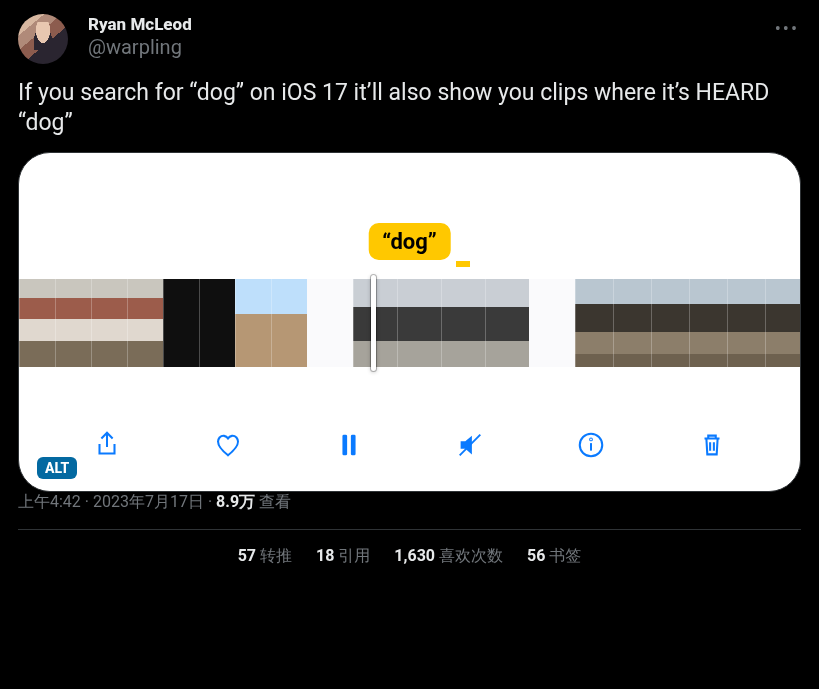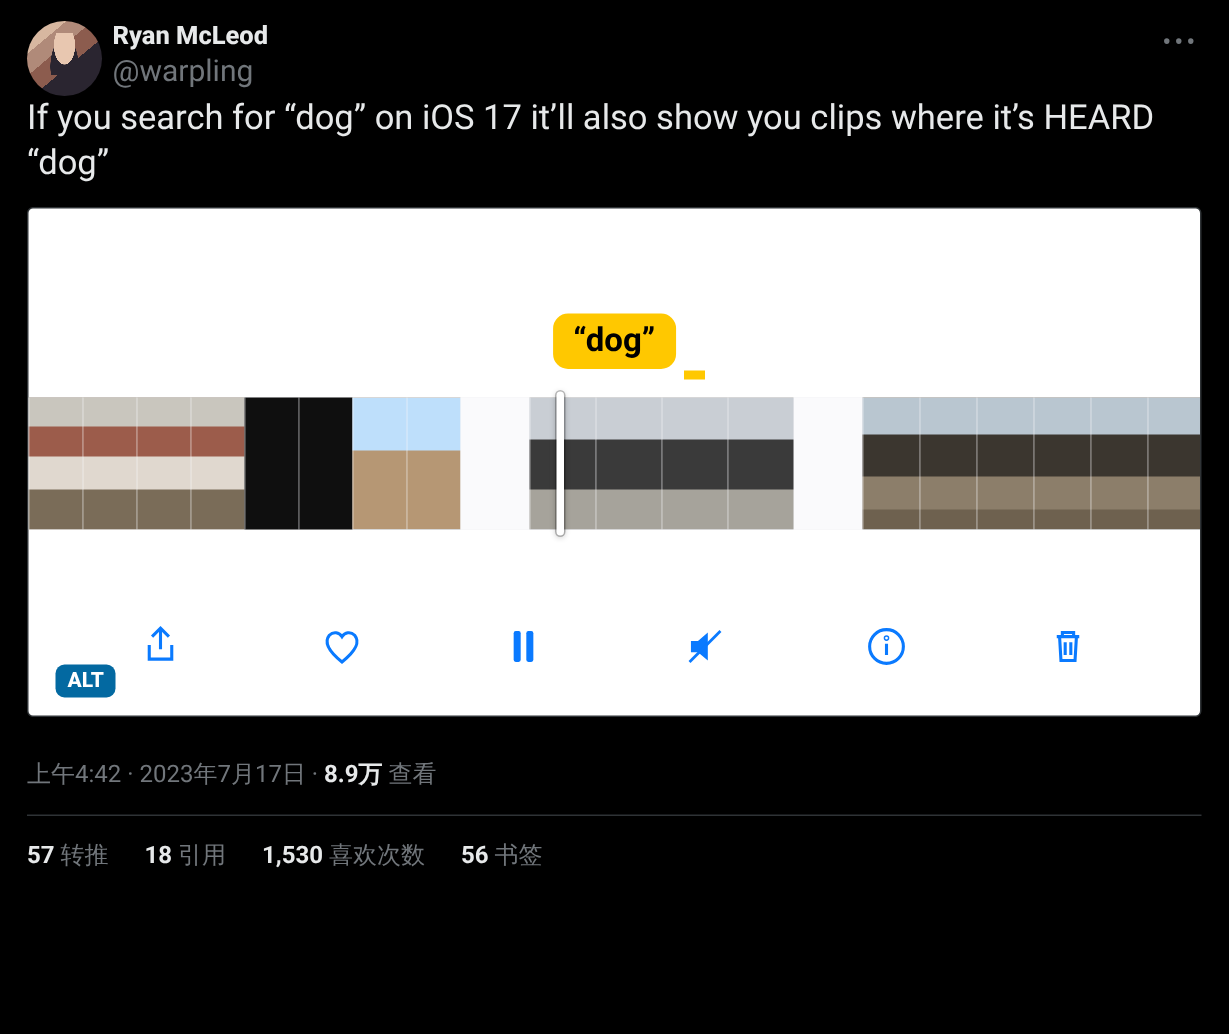--- a/index.html
+++ b/index.html
@@ -10,21 +10,21 @@
     width: 819px;
     height: 689px;
     overflow: hidden;
   }
   .tweet {
     padding: 14px 18px 12px 18px;
   }
   .header {
     display: flex;
     align-items: flex-start;
-    gap: 7px;
+    gap: 20px;
     position: relative;
   }
   .avatar {
     width: 50px;
     height: 50px;
     border-radius: 50%;
     background: linear-gradient(140deg, #d7b7a0 0 24%, #b08a79 24% 40%, #8c5c4e 40% 58%, #2a2530 58% 100%);
     flex: 0 0 auto;
     overflow: hidden;
     position: relative;
@@ -44,35 +44,36 @@
     position: absolute;
     right: -2px;
     top: 0;
     color: #71767b;
     font-size: 18px;
     letter-spacing: 2px;
     cursor: pointer;
     padding: 4px;
   }
   .body-text {
+    margin-top: 14px;
     font-size: 23px;
     line-height: 1.3;
     color: #e7e9ea;
     font-weight: 400;
   }
   .translate-link {
     margin-top: 8px;
     color: #1d9bf0;
     font-size: 15px;
     cursor: pointer;
   }
   .media-card {
     margin-top: 14px;
     background: #fff;
-    border-radius: 4px;
+    border-radius: 32px;
     overflow: hidden;
     position: relative;
     width: 100%;
     height: 340px;
     border: 1px solid #2f3336;
   }
   .bubble {
     position: absolute;
     left: 50%;
     transform: translateX(-50%);
@@ -166,36 +167,37 @@
     left: 18px;
     bottom: 12px;
     background: #0369a1;
     color: #fff;
     font-weight: 800;
     font-size: 14px;
     padding: 3px 8px;
     border-radius: 6px;
   }
   .meta-row {
-    margin-top: 28px;
+    margin-top: 0;
     color: #71767b;
     font-size: 16px;
   }
   .meta-row .bold { color: #e7e9ea; font-weight: 700; }
   .divider {
     height: 1px;
     background: #2f3336;
     margin-top: 16px;
   }
   .stats-row {
     display: flex;
     gap: 24px;
     margin-top: 16px;
     font-size: 16px;
     color: #71767b;
+    justify-content: center;
   }
   .stats-row .num { color: #e7e9ea; font-weight: 700; margin-right: 4px; }
   .stat { cursor: pointer; }
 </style>
 </head>
 <body>
 
 <div class="tweet">
 
   <div class="header">
@@ -287,17 +289,17 @@
 
   <div class="meta-row">
     <span>上午4:42</span><span> · </span><span>2023年7月17日</span><span> · </span><span class="bold">8.9万</span> <span>查看</span>
   </div>
 
   <div class="divider"></div>
 
   <div class="stats-row">
     <span class="stat"><span class="num">57</span><span>转推</span></span>
     <span class="stat"><span class="num">18</span><span>引用</span></span>
-    <span class="stat"><span class="num">1,530</span><span>喜欢次数</span></span>
+    <span class="stat"><span class="num">1,630</span><span>喜欢次数</span></span>
     <span class="stat"><span class="num">56</span><span>书签</span></span>
   </div>
 
 </div>
 
 </body></html>

